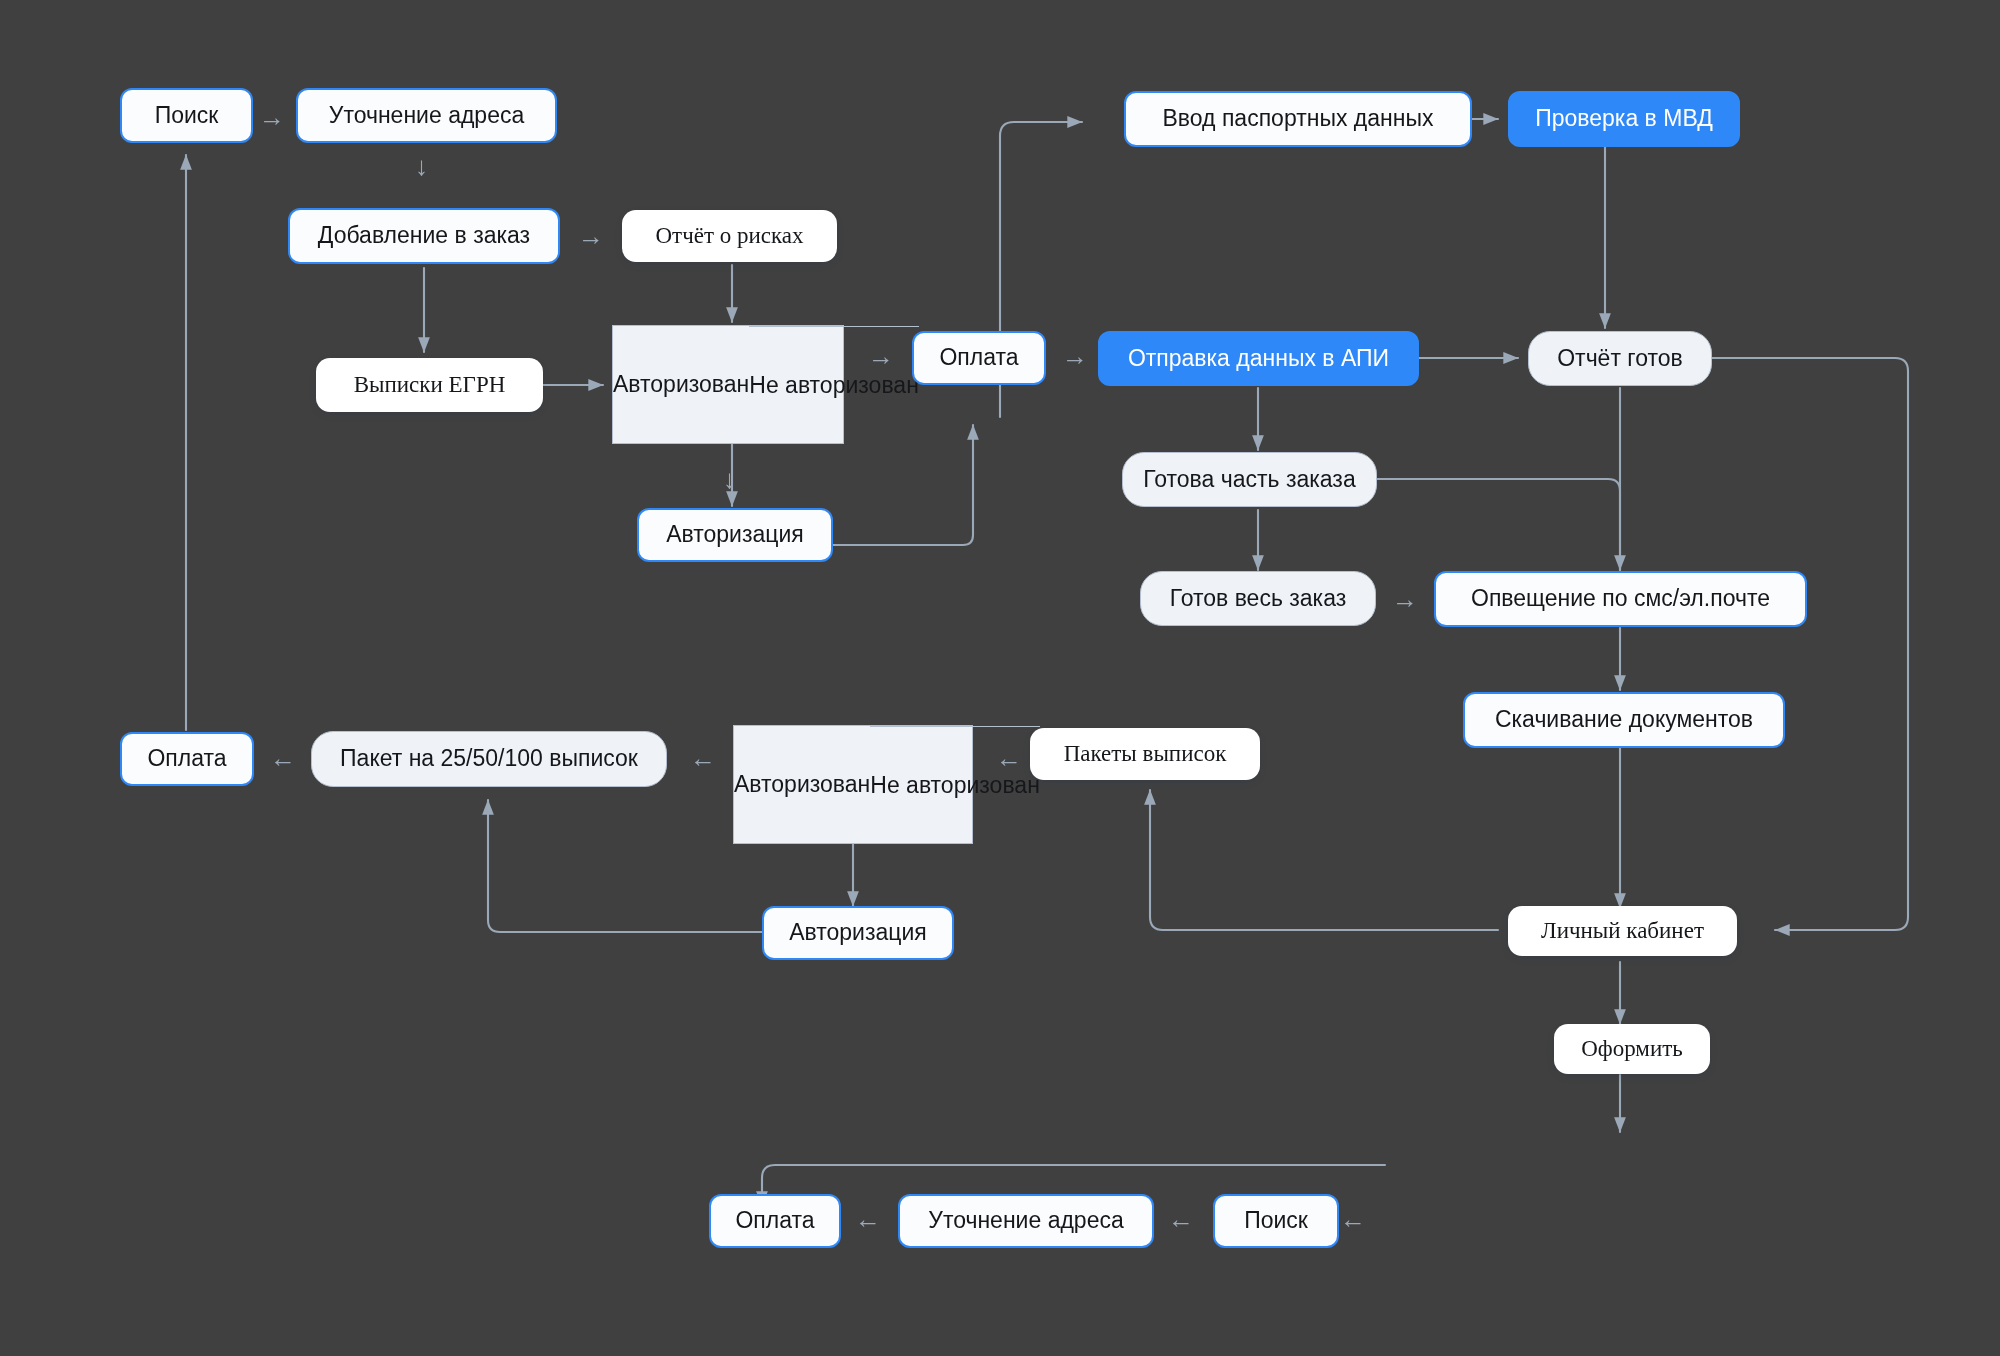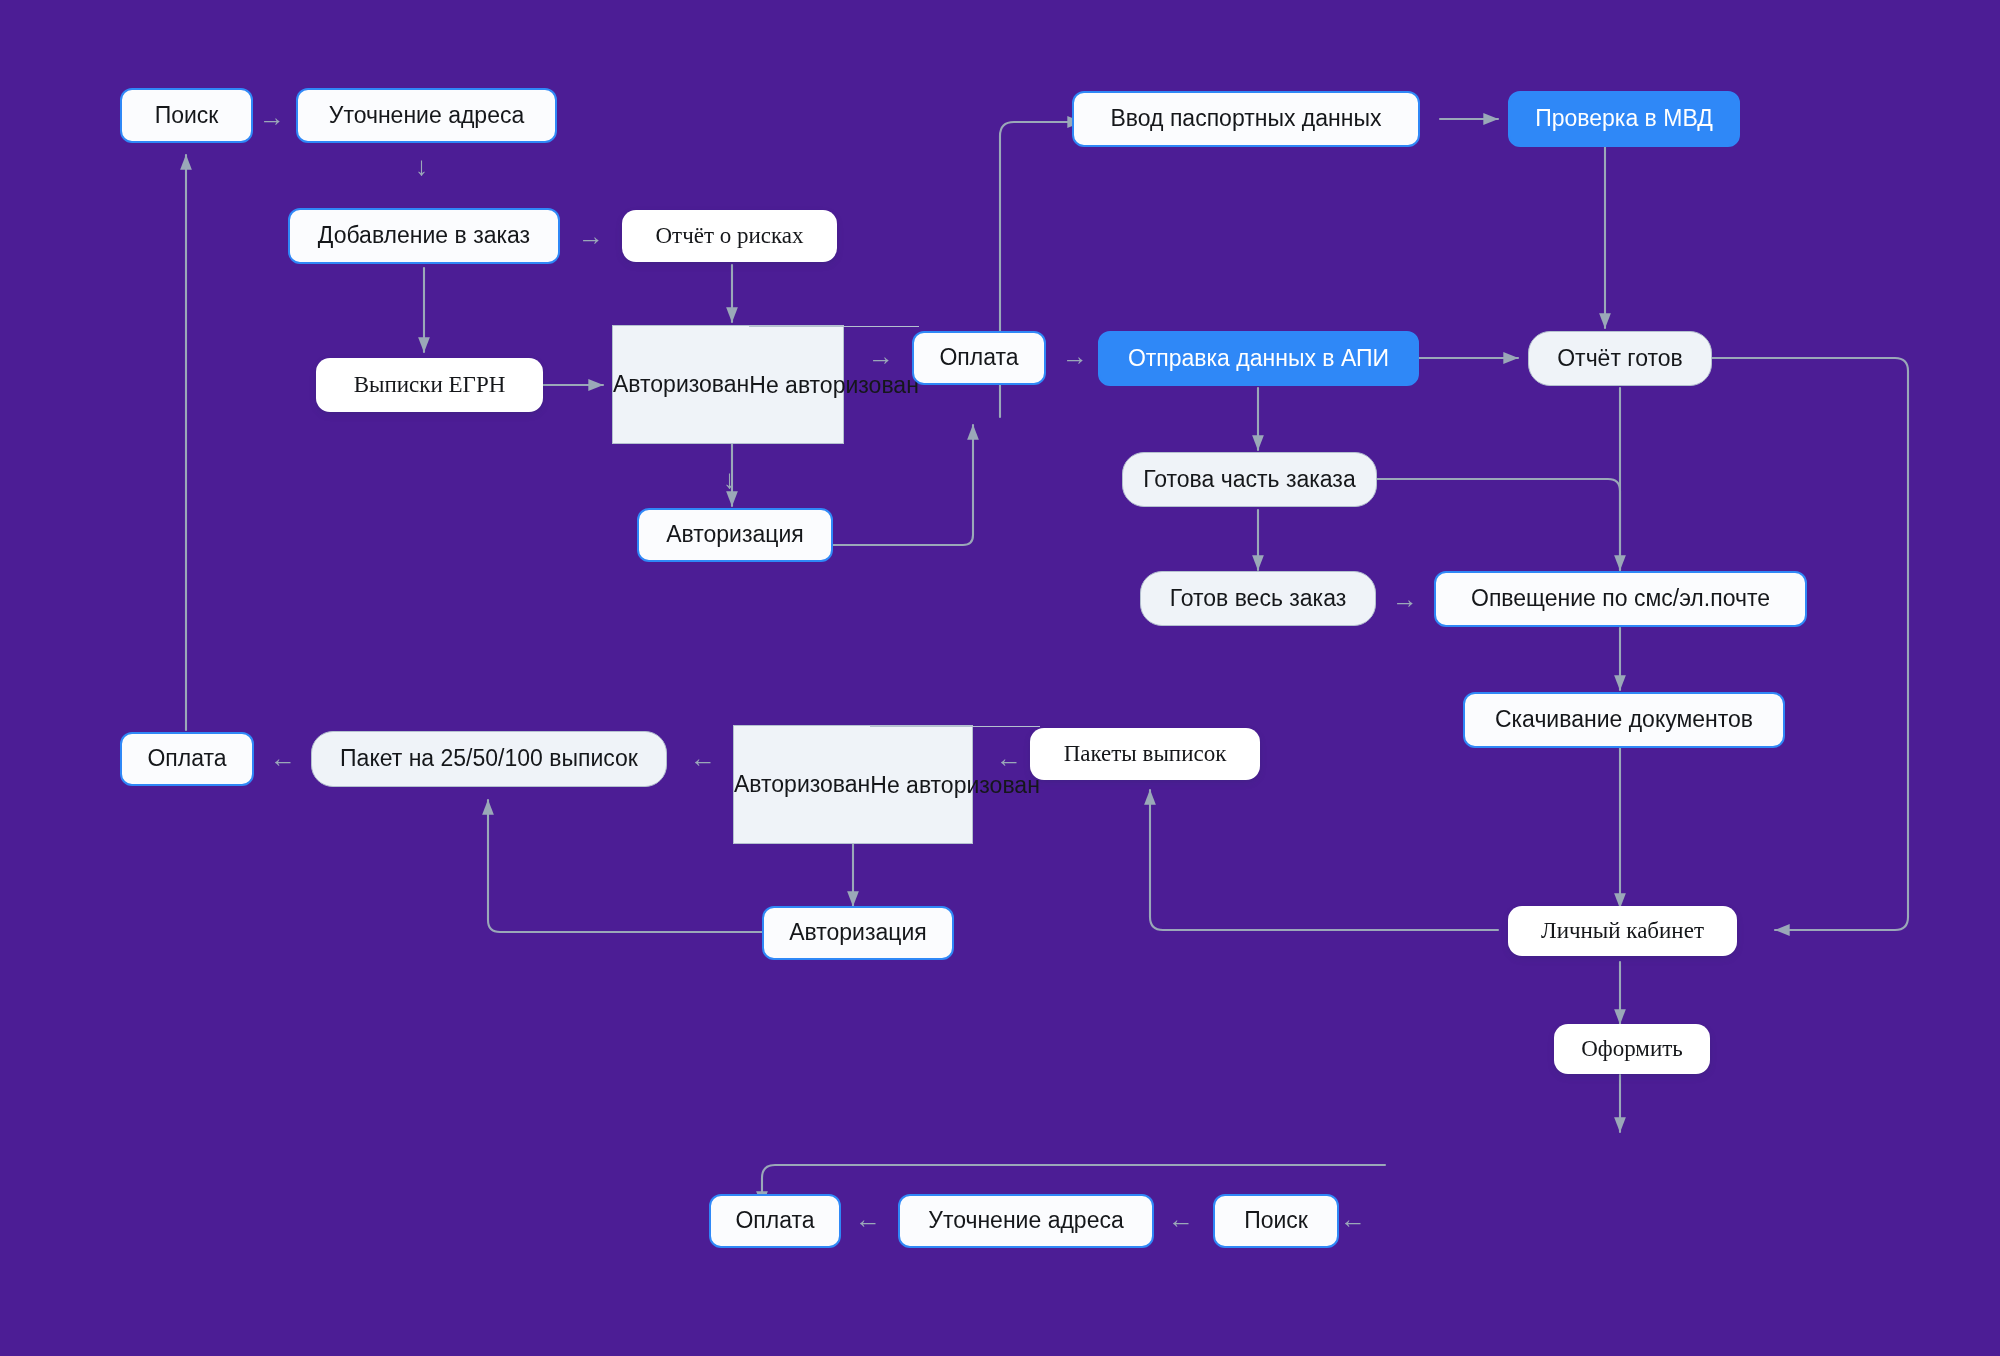--- a/index.html
+++ b/index.html
@@ -4,21 +4,21 @@
 <style>
   html, body {
     margin: 0;
     padding: 0;
     background: #f1f5f9;
   }
   #canvas {
     position: relative;
     width: 2000px;
     height: 1356px;
-    background: #4c1d95;
+    background: #404040;
     font-family: "Liberation Sans", sans-serif;
     overflow: hidden;
   }
   #wires {
     position: absolute;
     left: 0; top: 0;
     width: 2000px;
     height: 1356px;
     pointer-events: none;
   }
@@ -169,21 +169,21 @@
   <div class="node n-blue-outline" style="left:288px; top:208px; width:272px; height:56px;">
     <span>Добавление в заказ</span>
   </div>
 
   <span class="arrowglyph" style="left:578px; top:223px;">→</span>
 
   <div class="node n-white" style="left:622px; top:210px; width:215px; height:52px;">
     <span>Отчёт о рисках</span>
   </div>
 
-  <div class="node n-blue-outline" style="left:1072px; top:91px; width:348px; height:56px;">
+  <div class="node n-blue-outline" style="left:1124px; top:91px; width:348px; height:56px;">
     <span>Ввод паспортных данных</span>
   </div>
 
   <div class="node n-blue-fill" style="left:1508px; top:91px; width:232px; height:56px;">
     <span>Проверка в МВД</span>
   </div>
 
   <div class="node n-white" style="left:316px; top:358px; width:227px; height:54px;">
     <span>Выписки ЕГРН</span>
   </div>

